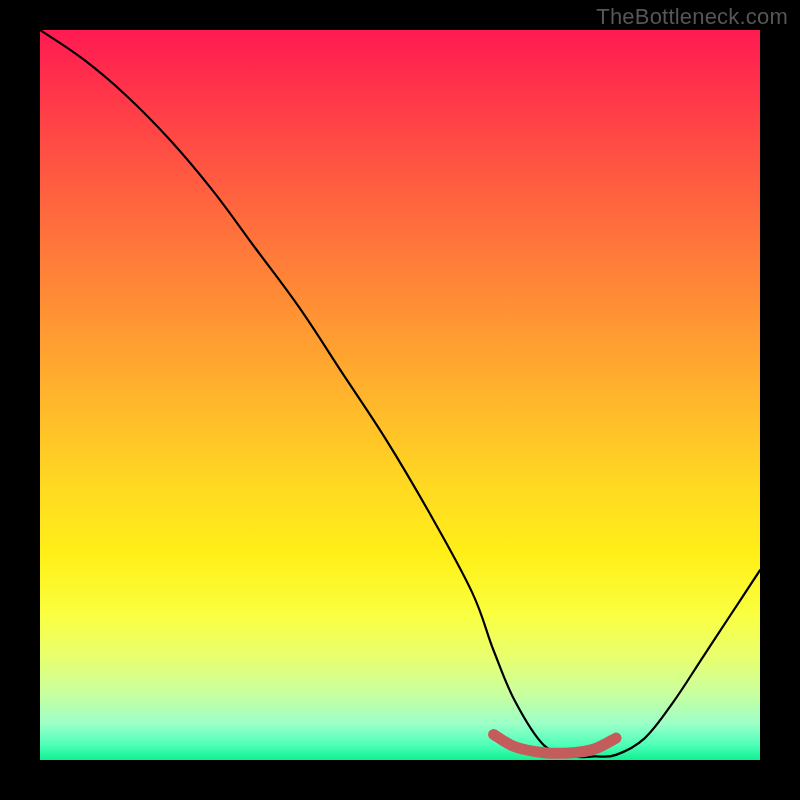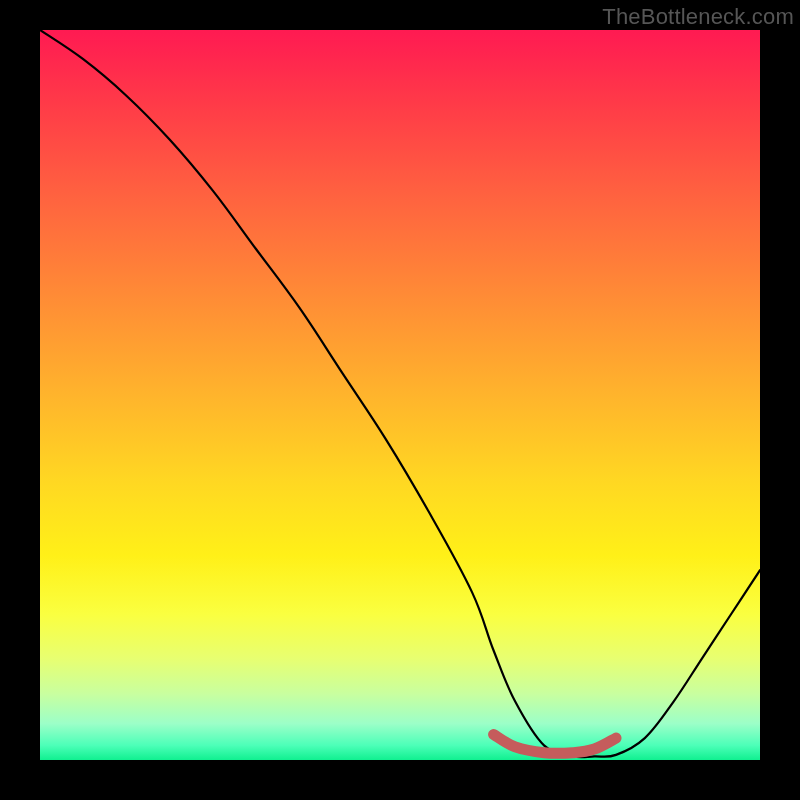--- a/index.html
+++ b/index.html
@@ -6,21 +6,21 @@
   html, body { width: 800px; height: 800px; overflow: hidden; background: #000; }
   .frame {
     position: relative;
     width: 800px;
     height: 800px;
     background: #000;
   }
   .watermark {
     position: absolute;
     top: 4px;
-    right: 6px;
+    right: 12px;
     font-family: Arial, Helvetica, sans-serif;
     font-size: 22px;
     color: #565656;
     font-weight: 400;
     letter-spacing: 0.2px;
   }
   .plot-area {
     position: absolute;
     left: 40px;
     top: 30px;

